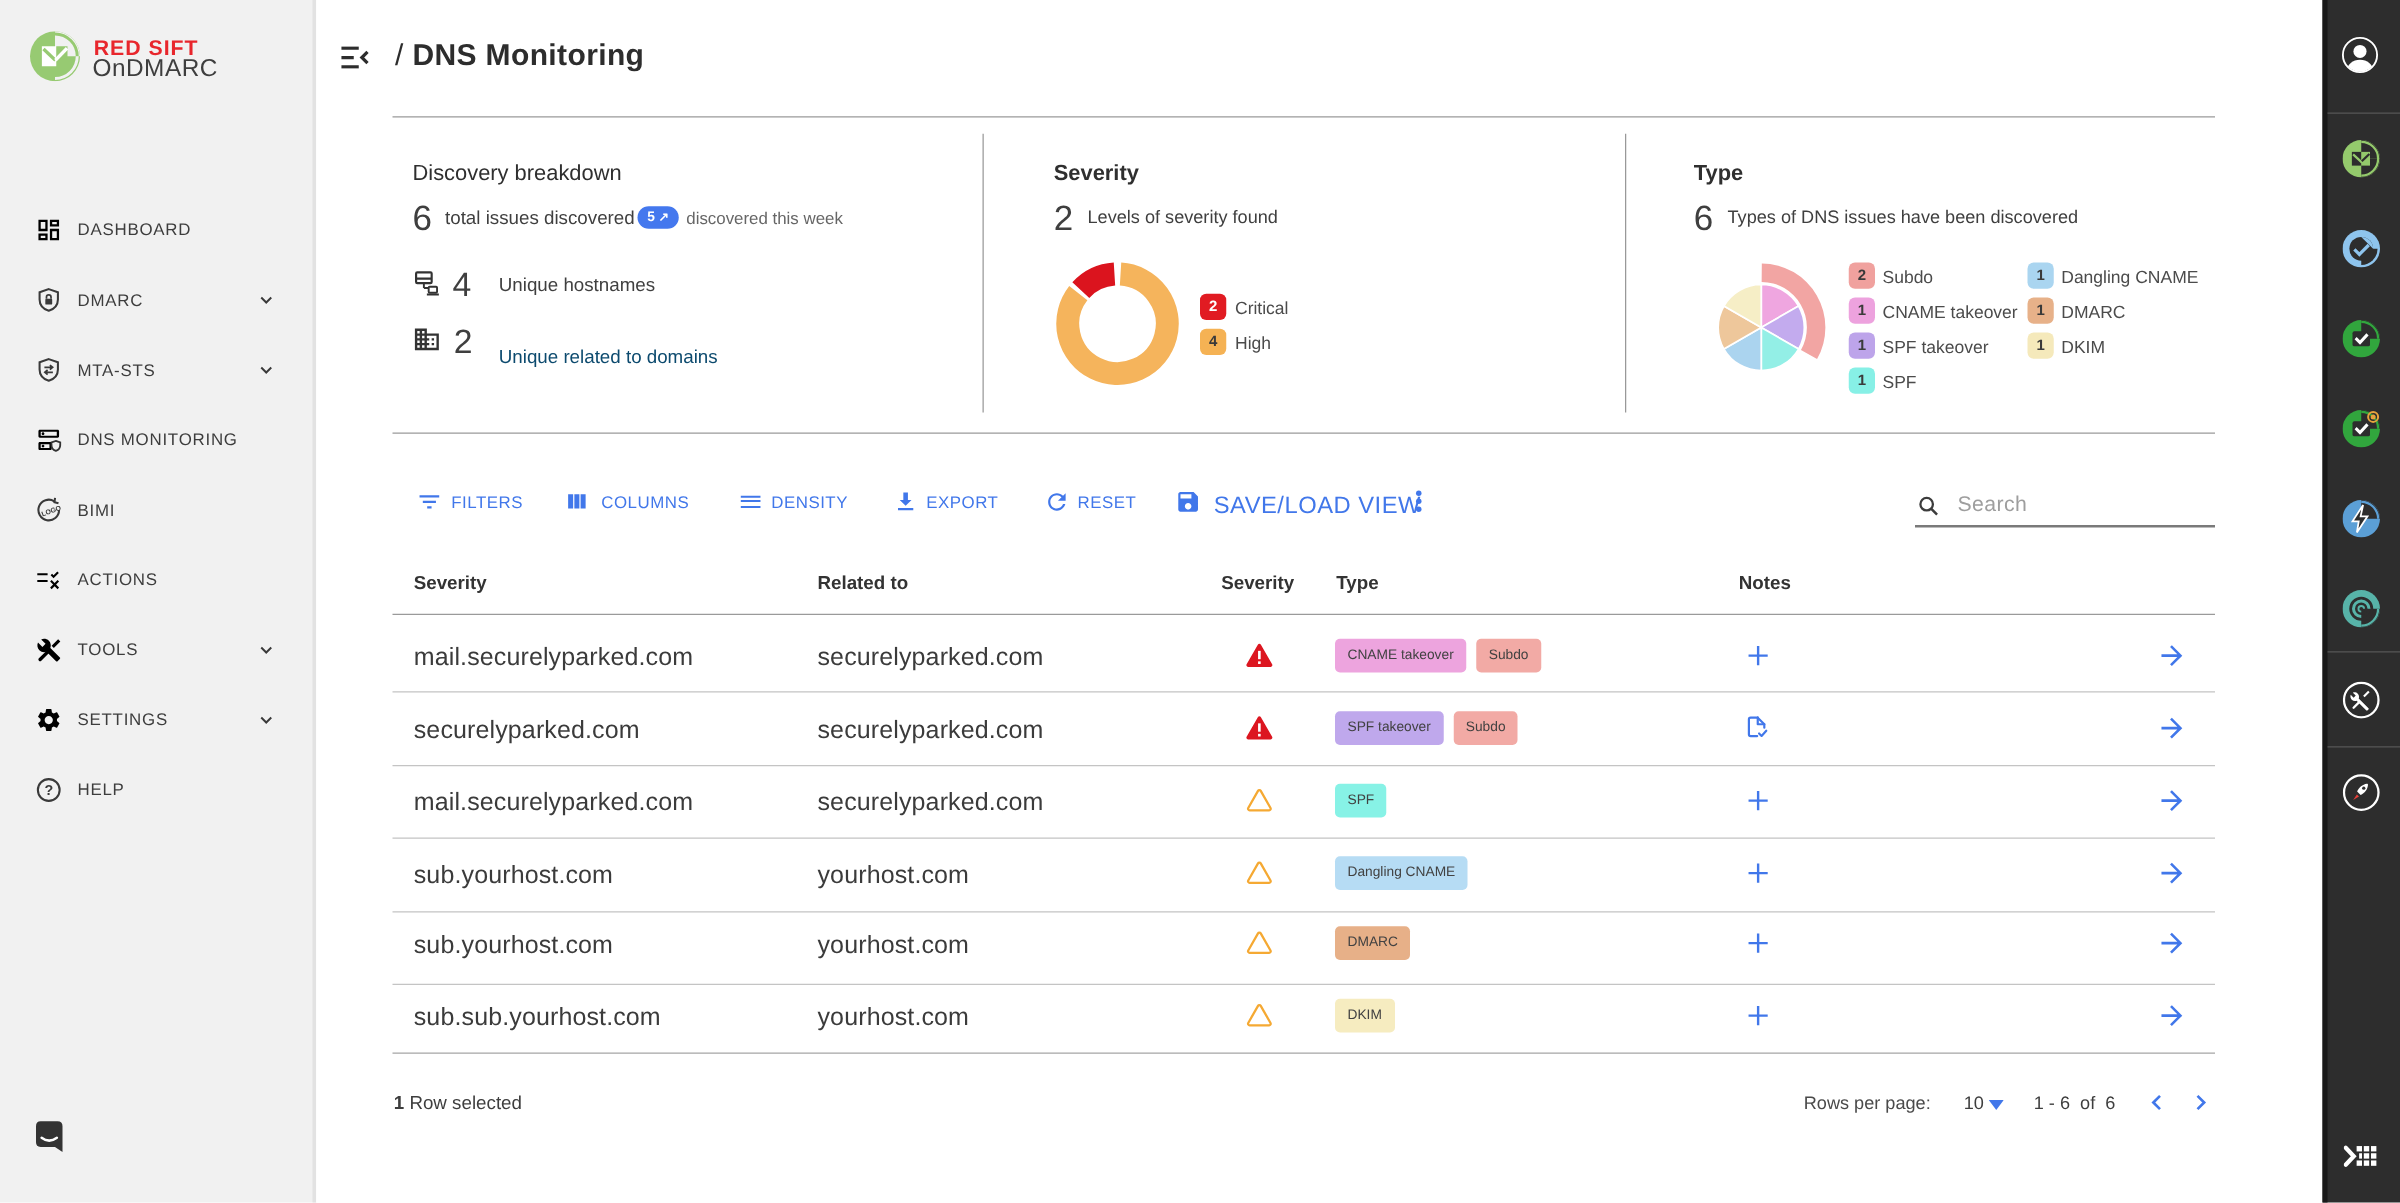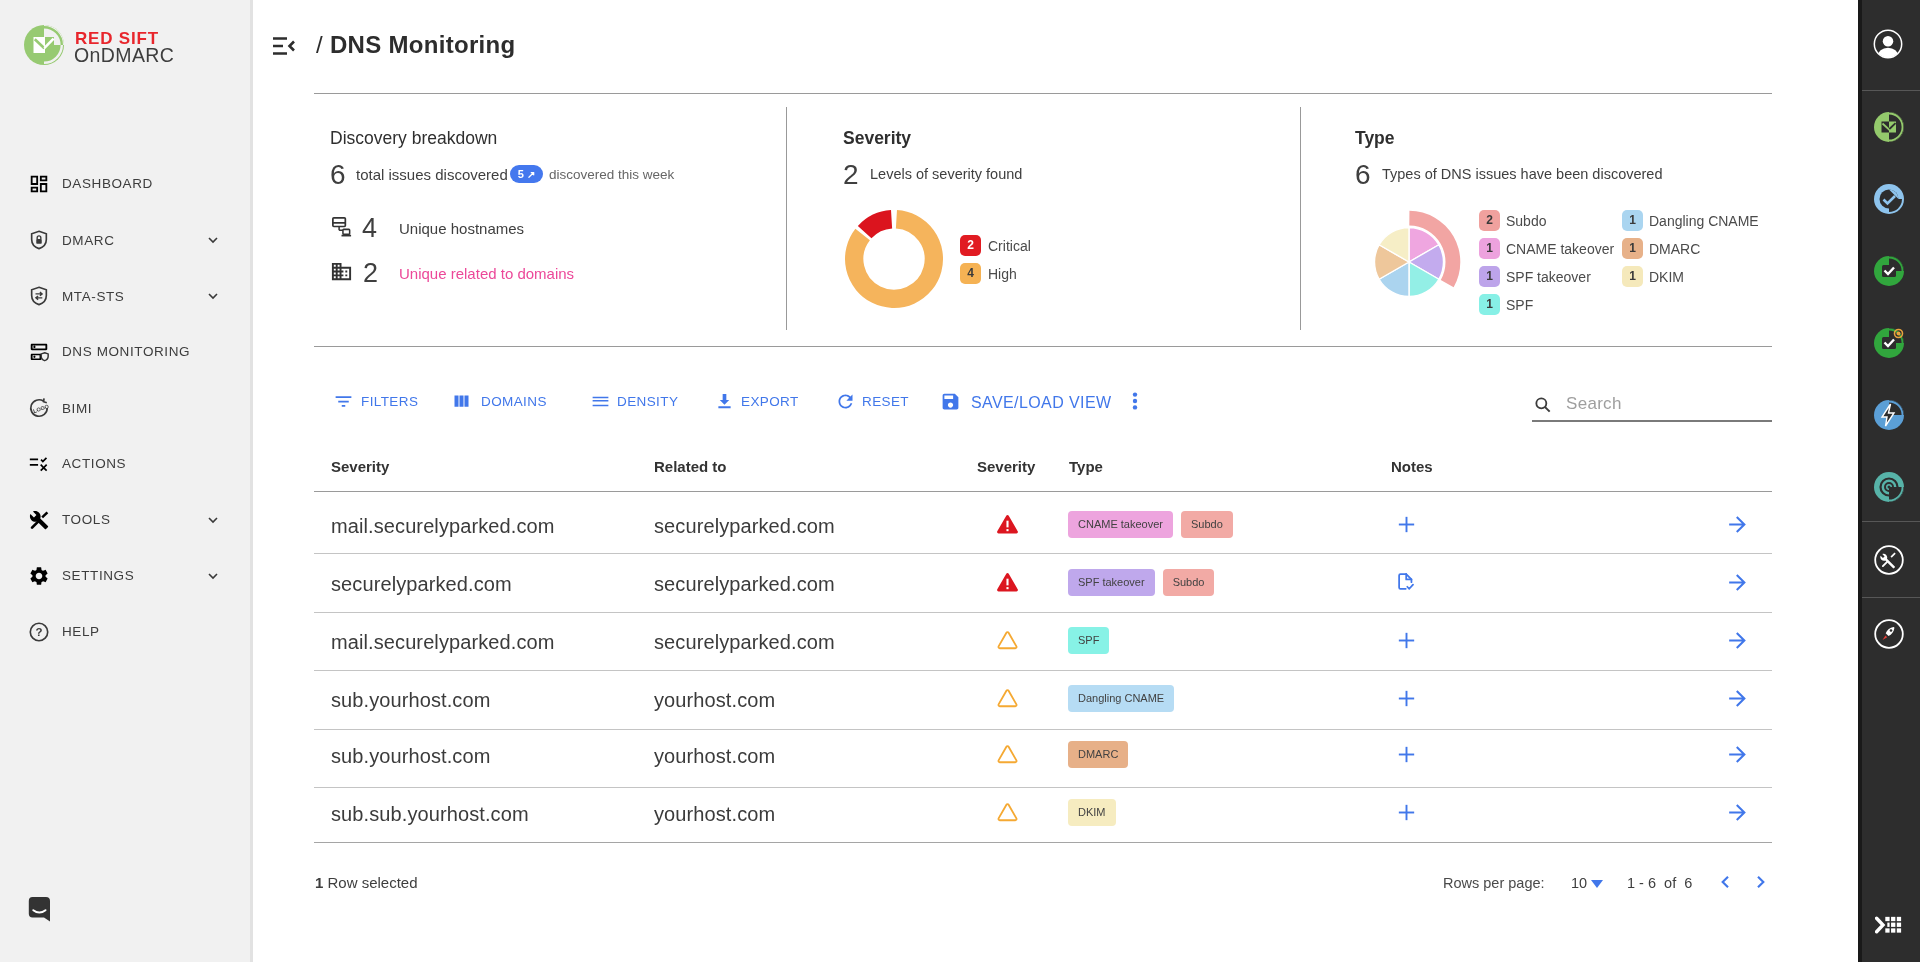--- a/index.html
+++ b/index.html
@@ -133,21 +133,21 @@
       <path d="M9.5 12v4M9.5 16h4" fill="none" stroke="#333" stroke-width="1.6"></path>
 <rect x="13.5" y="15" width="7" height="5" rx="0.8" fill="none" stroke="#333" stroke-width="1.6"></rect>
 <path d="M12 21.5h10" stroke="#333" stroke-width="1.8"></path>
     </svg>
     <div class="abs" style="left:109px;top:213px;font-size:27px;color:#3f3f3f">4</div>
     <div class="abs" style="left:146px;top:220px;font-size:15px;color:#3f3f3f">Unique hostnames</div>
     <svg class="abs" style="left:77px;top:260px" width="23" height="23" viewBox="0 0 24 24" fill="#333">
       <path d="M12 7V3H2v18h20V7H12zM6 19H4v-2h2v2zm0-4H4v-2h2v2zm0-4H4V9h2v2zm0-4H4V5h2v2zm4 12H8v-2h2v2zm0-4H8v-2h2v2zm0-4H8V9h2v2zm0-4H8V5h2v2zm10 12h-8v-2h2v-2h-2v-2h2v-2h-2V9h8v10zm-2-8h-2v2h2v-2zm0 4h-2v2h2v-2z"></path>
     </svg>
     <div class="abs" style="left:110px;top:258px;font-size:27px;color:#3f3f3f">2</div>
-    <div class="abs" style="left:146px;top:265px;font-size:15px;color:#ec4899">Unique related to domains</div>
+    <div class="abs" style="left:146px;top:277px;font-size:15px;color:#0c4a6e">Unique related to domains</div>
     <div class="abs" style="left:590px;top:128px;font-size:17.5px;font-weight:bold;color:#2f2f2f">Severity</div>
     <div class="abs" style="left:590px;top:159px;font-size:28px;color:#3f3f3f">2</div>
     <div class="abs" style="left:617px;top:166px;font-size:14.5px;color:#3f3f3f">Levels of severity found</div>
     <div class="abs" style="left:591px;top:209px"><svg width="100" height="100" viewBox="0 0 100 100">
         <path d="M 52.43 10.27 A 39.8 39.8 0 1 1 18.64 25.50" fill="none" stroke="#f5b45c" stroke-width="18.4"></path>
         <path d="M 20.66 23.11 A 39.8 39.8 0 0 1 47.57 10.27" fill="none" stroke="#db141e" stroke-width="18.4"></path>
       </svg></div>
     <div class="lgsq" style="left:707px;top:235px;background:#e11b22;color:#fff">2</div>
     <div class="lglb" style="left:735px;top:238px">Critical</div>
     <div class="lgsq" style="left:707px;top:263px;background:#f5b254">4</div>
@@ -178,37 +178,37 @@
     <div class="lglb" style="left:1396px;top:241px">DMARC</div>
     <div class="lgsq" style="left:1369px;top:266px;background:#f5e9bb">1</div>
     <div class="lglb" style="left:1396px;top:269px">DKIM</div>
     <svg class="abs" style="left:80px;top:391px" width="21" height="21" viewBox="0 0 24 24" fill="#4177ea">
       <path d="M10 18h4v-2h-4zM3 6v2h18V6zM6 13h12v-2H6z"></path>
     </svg>
     <div class="abs" style="left:108px;top:394px;font-size:13.5px;font-weight:500;letter-spacing:.4px;color:#4177ea">FILTERS</div>
     <svg class="abs" style="left:198px;top:391px" width="21" height="21" viewBox="0 0 24 24" fill="#4177ea">
       <path d="M4 5h4.6v13H4zM9.7 5h4.6v13H9.7zM15.4 5H20v13h-4.6z"></path>
     </svg>
-    <div class="abs" style="left:228px;top:394px;font-size:13.5px;font-weight:500;letter-spacing:.4px;color:#4177ea">DOMAINS</div>
+    <div class="abs" style="left:228px;top:394px;font-size:13.5px;font-weight:500;letter-spacing:.4px;color:#4177ea">COLUMNS</div>
     <svg class="abs" style="left:337px;top:391px" width="21" height="21" viewBox="0 0 24 24" fill="#4177ea">
       <path d="M3 16.5h18v-1.8H3zM3 11h18V9.2H3zM3 5.5h18v1.8H3z" transform="translate(0,1)"></path>
     </svg>
     <div class="abs" style="left:364px;top:394px;font-size:13.5px;font-weight:500;letter-spacing:.4px;color:#4177ea">DENSITY</div>
     <svg class="abs" style="left:461px;top:391px" width="21" height="21" viewBox="0 0 24 24" fill="#4177ea">
       <path d="M12 15.6 6.6 10.2h3.3V3.5h4.2v6.7h3.3zM5 17.5h14v2.2H5z"></path>
     </svg>
     <div class="abs" style="left:488px;top:394px;font-size:13.5px;font-weight:500;letter-spacing:.4px;color:#4177ea">EXPORT</div>
     <svg class="abs" style="left:582px;top:391px" width="21" height="21" viewBox="0 0 24 24" fill="#4177ea">
       <path d="M17.65 6.35C16.2 4.9 14.21 4 12 4c-4.42 0-7.99 3.58-7.99 8s3.57 8 7.99 8c3.73 0 6.84-2.55 7.73-6h-2.08c-.82 2.33-3.04 4-5.65 4-3.31 0-6-2.69-6-6s2.69-6 6-6c1.66 0 3.14.69 4.22 1.78L13 11h7V4l-2.35 2.35z"></path>
     </svg>
     <div class="abs" style="left:609px;top:394px;font-size:13.5px;font-weight:500;letter-spacing:.4px;color:#4177ea">RESET</div>
     <svg class="abs" style="left:687px;top:391px" width="21" height="21" viewBox="0 0 24 24" fill="#4177ea">
       <path d="M17 3H5c-1.11 0-2 .9-2 2v14c0 1.1.89 2 2 2h14c1.1 0 2-.9 2-2V7l-4-4zm-5 16c-1.66 0-3-1.34-3-3s1.34-3 3-3 3 1.34 3 3-1.34 3-3 3zm3-10H5V5h10v4z"></path>
     </svg>
-    <div class="abs" style="left:718px;top:394px;font-size:16px;font-weight:500;letter-spacing:.4px;color:#4177ea">SAVE/LOAD VIEW</div>
+    <div class="abs" style="left:718px;top:394px;font-size:19px;font-weight:500;letter-spacing:.4px;color:#4177ea">SAVE/LOAD VIEW</div>
     <svg class="abs" style="left:871px;top:390px" width="22" height="22" viewBox="0 0 24 24" fill="#4177ea">
       <circle cx="12" cy="5" r="2.4"></circle>
       <circle cx="12" cy="12" r="2.4"></circle>
       <circle cx="12" cy="19" r="2.4"></circle>
     </svg>
     <svg class="abs" style="left:1280px;top:395px" width="20" height="20" viewBox="0 0 24 24">
 <circle cx="10" cy="10" r="6" fill="none" stroke="#3c3c3c" stroke-width="2.2"></circle>
       <path d="M14.5 14.5 20 20" stroke="#3c3c3c" stroke-width="2.4"></path>
     </svg>
     <div class="abs" style="left:1313px;top:394px;font-size:17px;color:#9e9e9e;letter-spacing:.3px">Search</div>

